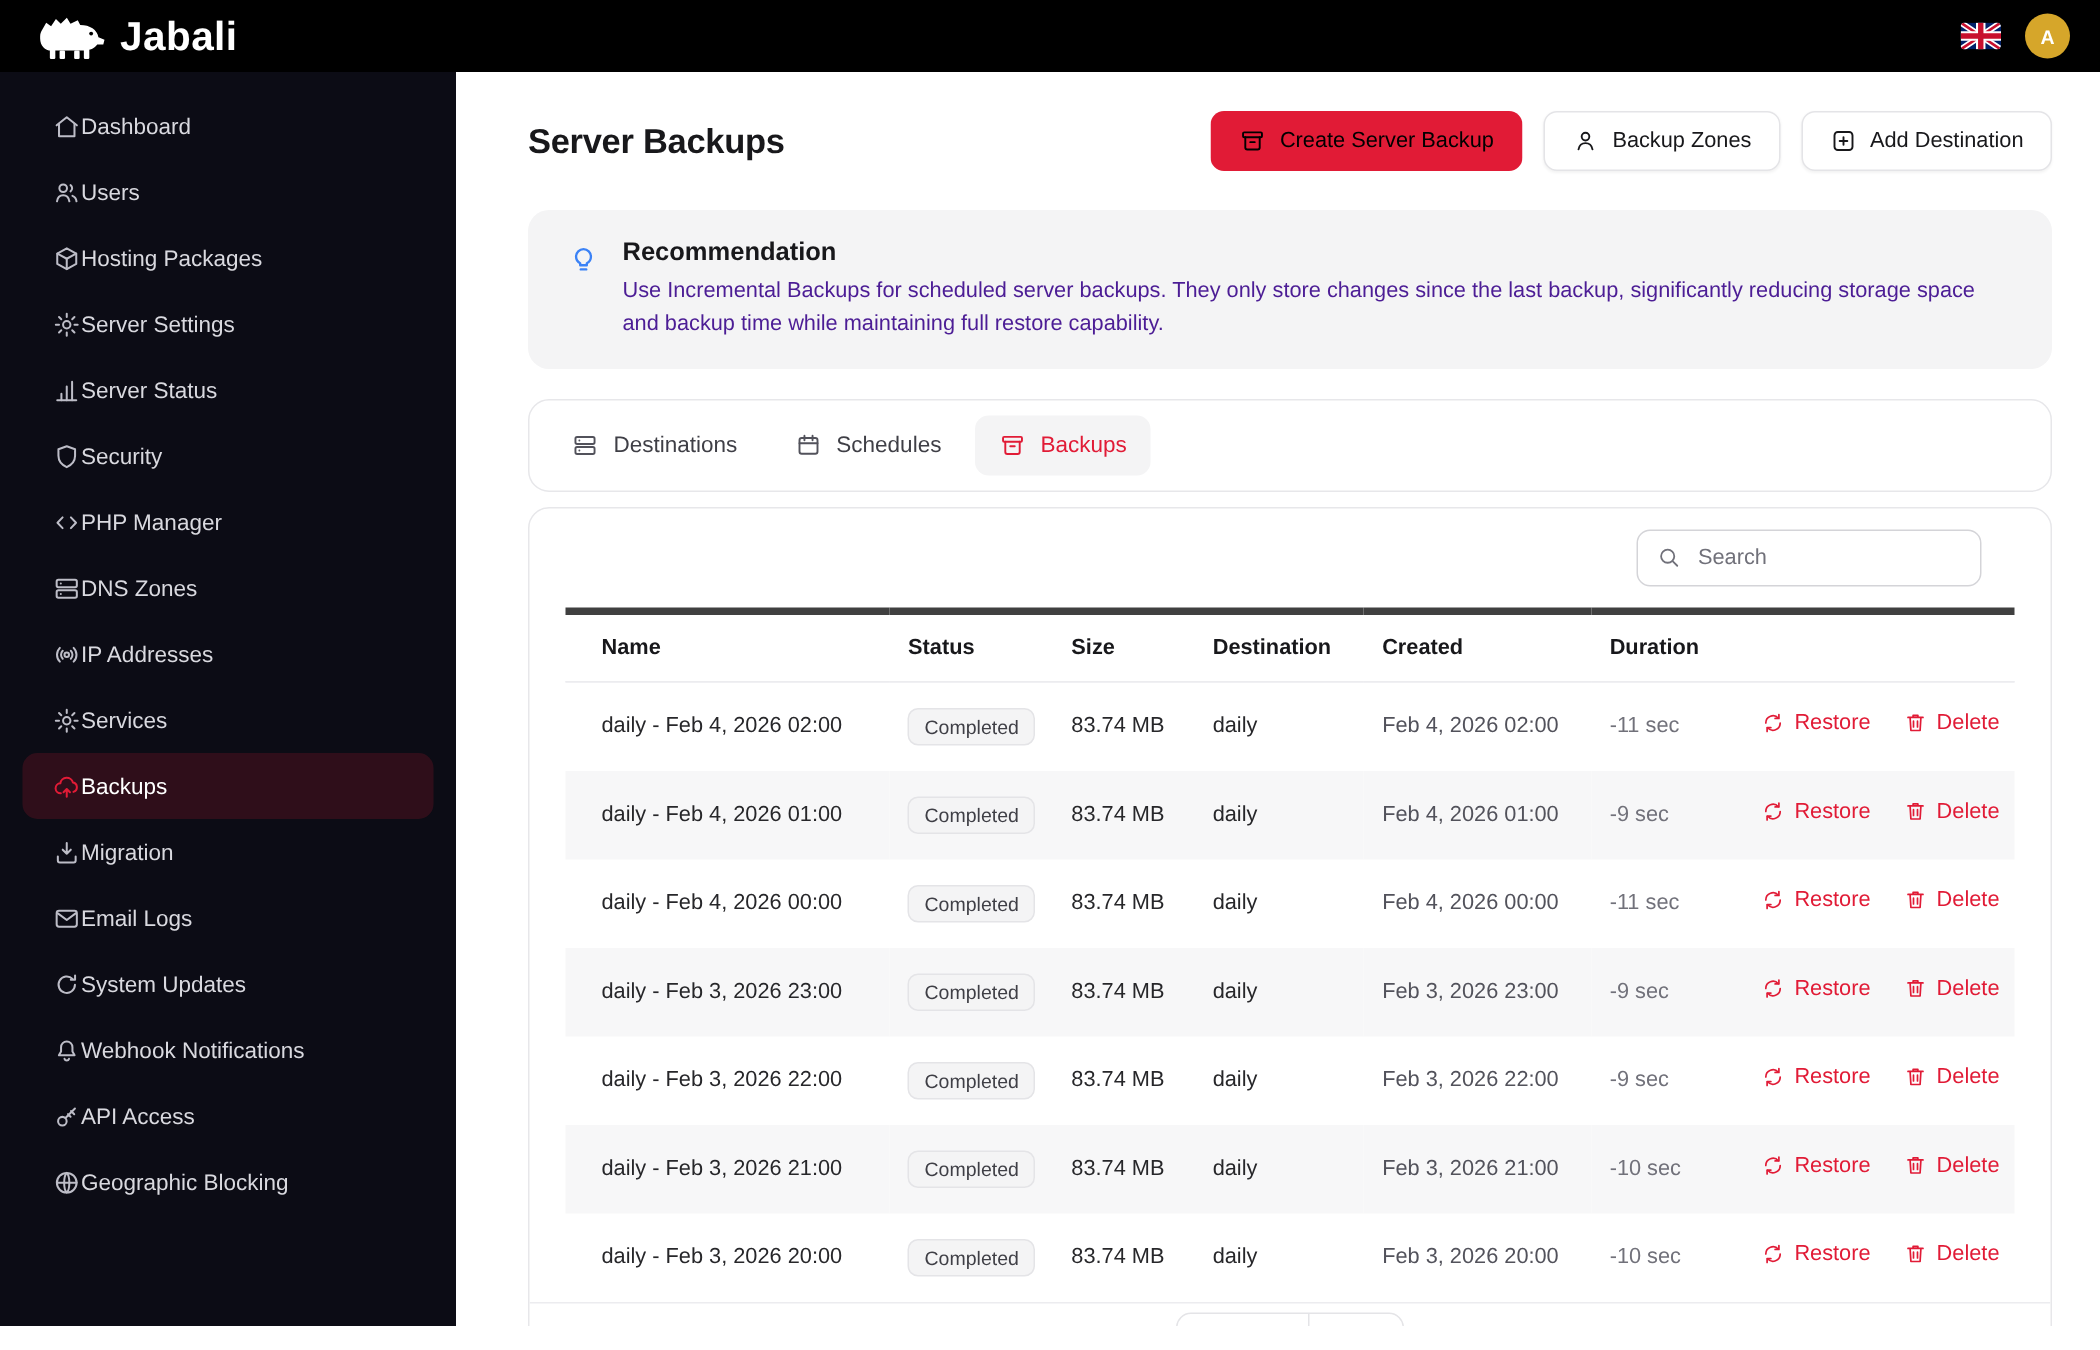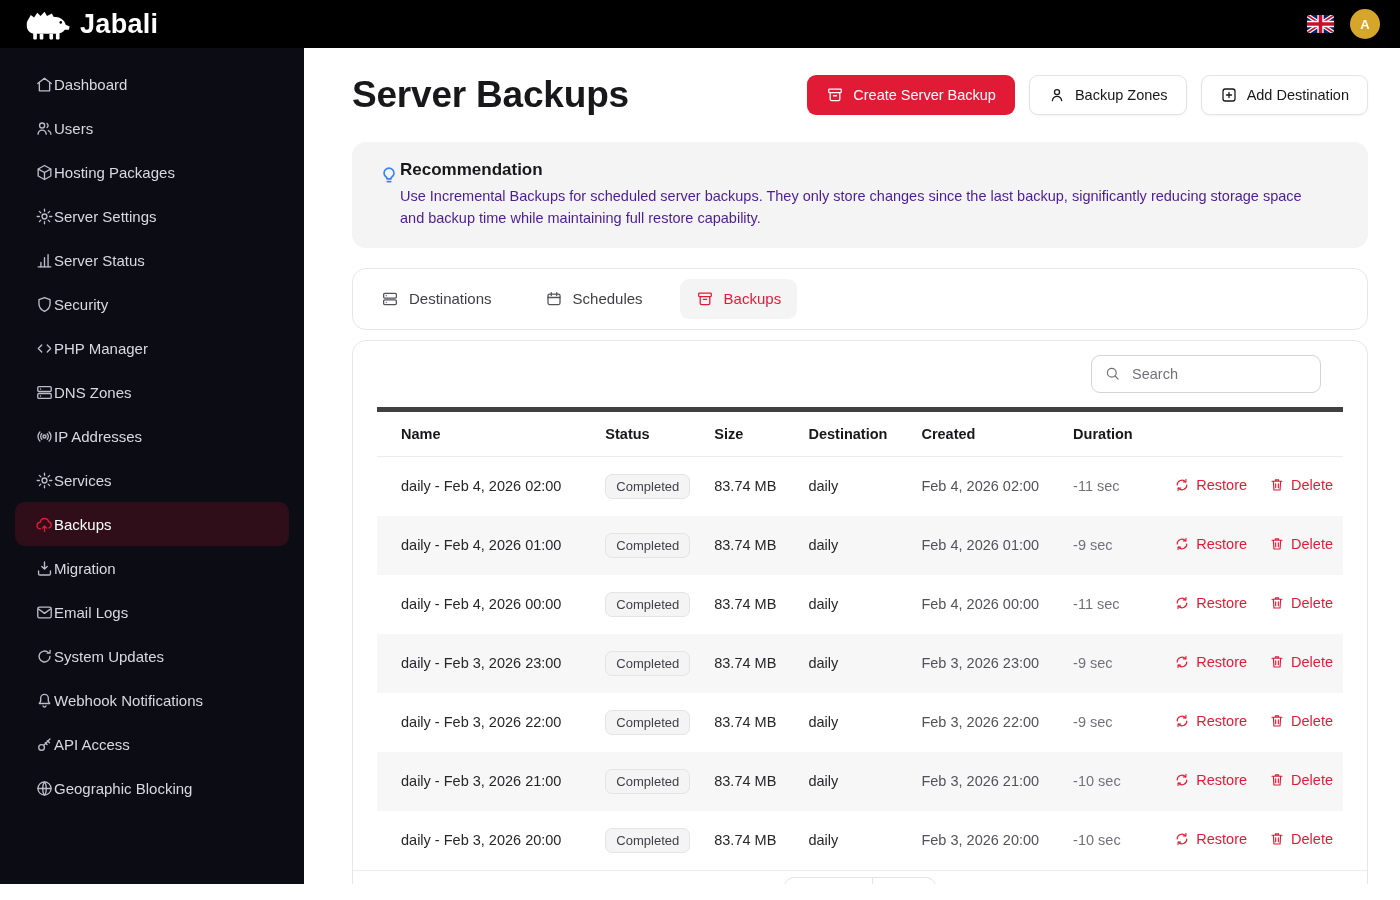--- a/index.html
+++ b/index.html
@@ -31,37 +31,37 @@
   .sidebar{width:304px;min-width:304px;background:var(--sidebar-bg);padding:14px 15px;overflow:hidden}
   .nav-item{display:flex;align-items:center;height:44px;padding:0 20px;border-radius:10px;color:#d9d9df;font-size:15px;cursor:pointer}
   .nav-icon{width:19px;height:19px;color:#bdbdc7;flex:none}
   .nav-icon svg{width:100%;height:100%}
   .nav-item.active{background:rgba(225,27,54,.17);color:#fff}
   .nav-item.active .nav-icon{color:var(--accent)}
 
   
   .main{flex:1;padding:26px 32px 0 48px;overflow:hidden}
   .page-head{display:flex;align-items:center;justify-content:space-between}
-  .page-title{font-size:37px;font-weight:700;margin:0;letter-spacing:-.2px}
+  .page-title{font-size:23px;font-weight:700;margin:0;letter-spacing:-.2px}
   .actions{display:flex;gap:14px}
   .btn{display:inline-flex;align-items:center;gap:9px;height:40px;padding:0 18px;border-radius:9px;font-size:14.5px;font-weight:500;border:1px solid transparent;background:#fff;cursor:pointer;font-family:inherit;white-space:nowrap}
   .btn-icon{width:18px;height:18px;flex:none}
   .btn-icon svg{width:100%;height:100%}
-  .btn-primary{background:var(--accent);color:#ffffff}
+  .btn-primary{background:var(--accent);color:#000000}
   .btn-secondary{border-color:#e4e4e7;color:#18181b;box-shadow:0 1px 2px rgba(0,0,0,.05)}
 
   
-  .rec-card{margin-top:26px;background:#f4f4f5;border-radius:14px;padding:18px 26px;display:flex;}
+  .rec-card{margin-top:26px;background:#f4f4f5;border-radius:14px;padding:18px 26px;display:flex;gap:15px}
   .rec-icon{width:22px;height:22px;color:var(--info);margin-top:3px;flex:none}
   .rec-icon svg{width:100%;height:100%}
   .rec-title{font-size:17px;font-weight:700;margin:0 0 6px}
   .rec-body{font-size:14.5px;color:#4c1d95;line-height:1.5;max-width:905px;margin:0}
 
   
-  .tabs-card{margin-top:20px;border:1px solid var(--border);border-radius:14px;padding:10px 12px;display:flex;gap:21px;background:#fff}
+  .tabs-card{margin-top:20px;border:1px solid var(--border);border-radius:14px;padding:10px 12px;display:flex;gap:6px;background:#fff}
   .tab{display:inline-flex;align-items:center;gap:10px;height:40px;padding:0 16px;border-radius:9px;font-size:15px;color:#3f3f46;background:transparent;border:0;cursor:pointer;font-family:inherit}
   .tab-icon{width:18px;height:18px;color:#52525b;flex:none}
   .tab-icon svg{width:100%;height:100%}
   .tab.active{background:#f4f4f5;color:var(--accent);font-weight:500}
   .tab.active .tab-icon{color:var(--accent)}
 
   
   .table-card{margin-top:10px;border:1px solid var(--border);border-radius:14px;background:#fff;overflow:hidden}
   .search-row{display:flex;justify-content:flex-end;padding:14px 46px 14px 24px}
   .search-box{display:flex;align-items:center;gap:9px;width:230px;height:38px;border:1px solid #d4d4d8;border-radius:9px;padding:0 12px;background:#fff}

